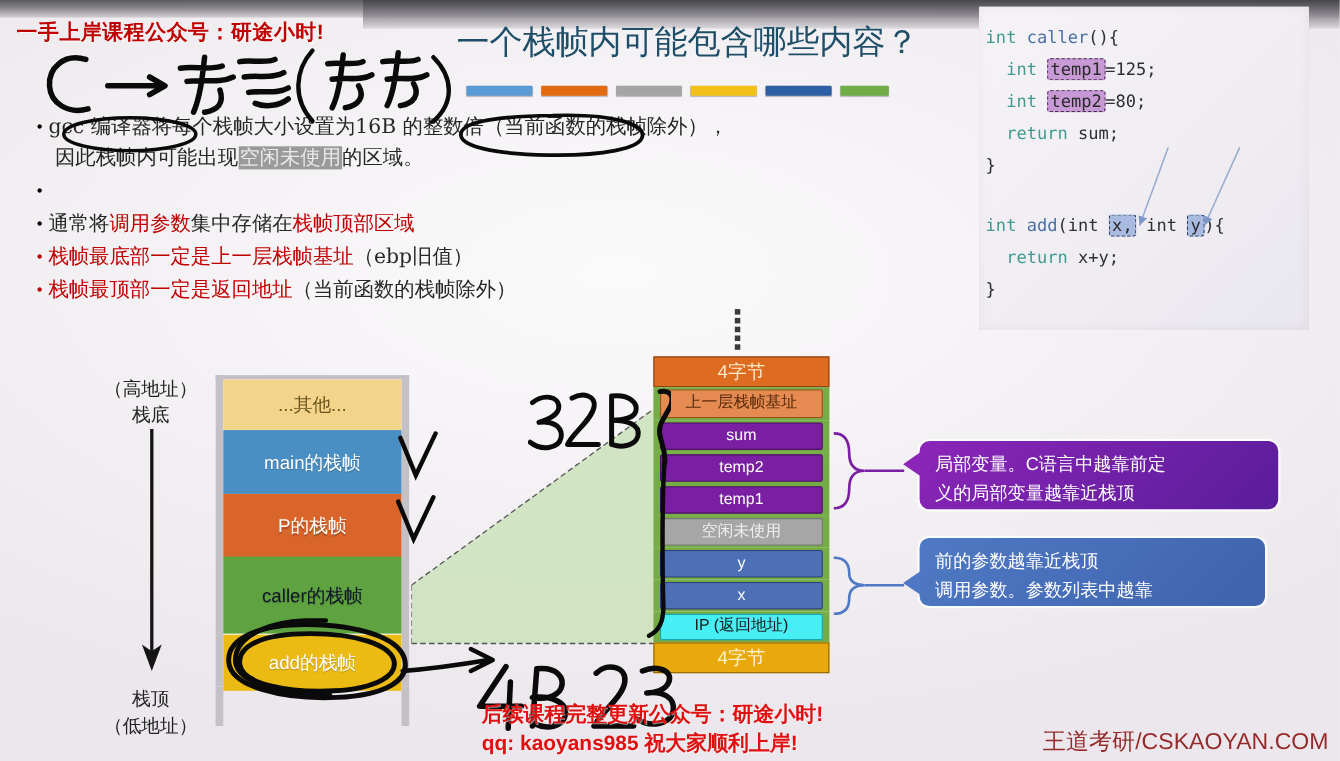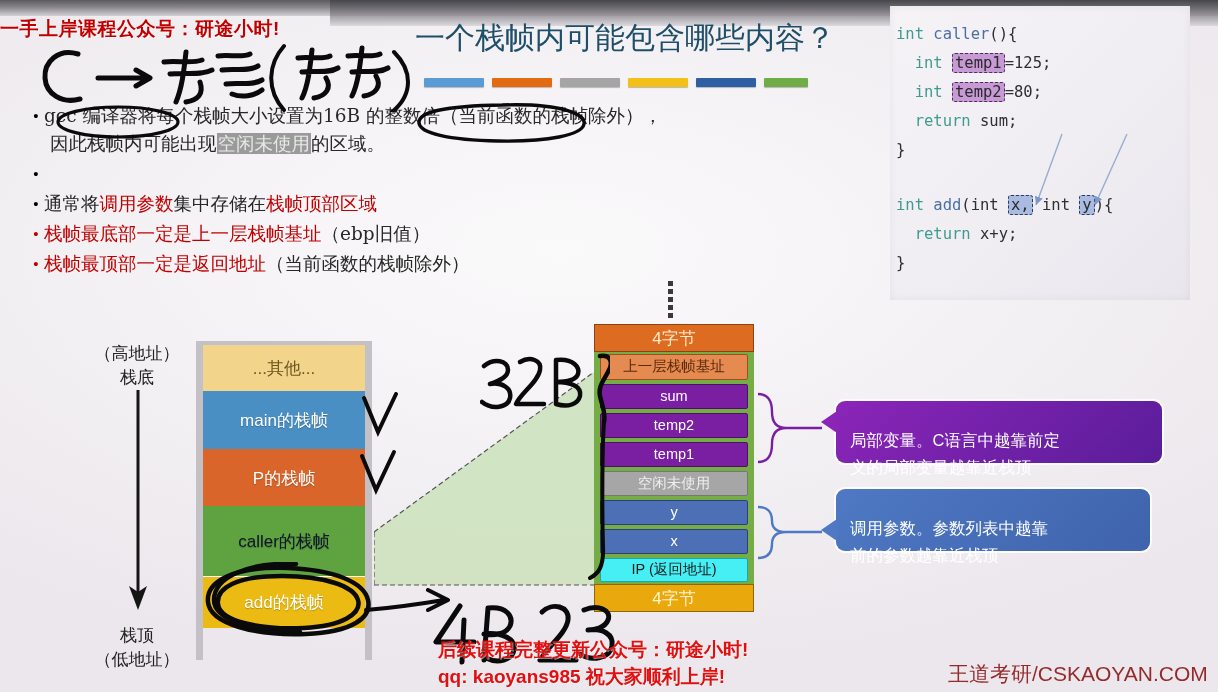--- a/index.html
+++ b/index.html
@@ -22,21 +22,21 @@
     opacity:.9;
   }
   .topstrip2{
     position:absolute;left:330px;top:0;width:888px;height:26px;
     background:linear-gradient(to bottom,#3f3f44 0%,#86838a 60%,#d6d3d8 100%);
     opacity:.75;
   }
 
   
   .promo{
-    position:absolute;left:0;top:16px;
+    position:absolute;left:15px;top:16px;
     font-size:19px;font-weight:bold;color:#c00000;
     letter-spacing:0.5px;white-space:nowrap;
     text-shadow:1px 1px 0 rgba(255,255,255,.55);
     text-align:center;
   }
 
   
   .title{
     position:absolute;left:390px;top:18px;width:470px;
     text-align:center;
@@ -87,21 +87,21 @@
   .cframe{position:absolute;left:594px;top:324px;width:152px;border-radius:32px;}
   .crow{width:160px;box-sizing:border-box;display:flex;align-items:center;justify-content:center;
         font-size:15px;white-space:nowrap;position:relative;}
   .cpad{background:#76ac46;padding:2px 6px;box-sizing:border-box;width:160px;}
   .cinner{width:100%;box-sizing:border-box;text-align:center;font-size:14.5px;line-height:20px;border-radius:2px;}
   .ellipsis{position:absolute;left:668px;top:281px;width:6px;}
   .ellipsis i{display:block;width:5px;height:5px;background:#3a3a3a;margin-bottom:3px;}
 
   
   .callout{position:absolute;border-radius:9px;color:#fff;font-size:16.5px;line-height:27px;
-           padding:26px 14px;box-sizing:border-box;white-space:nowrap;}
+           padding:8px 14px;box-sizing:border-box;white-space:nowrap;}
   .callout .tail{position:absolute;left:-15px;width:0;height:0;
                  border-top:11px solid transparent;border-bottom:11px solid transparent;}
 
   
   .hw{position:absolute;pointer-events:none;}
 
   
   .bpromo{position:absolute;left:438px;top:636px;color:#e01010;font-weight:bold;font-size:19px;
           line-height:27px;white-space:nowrap;text-shadow:1px 1px 0 rgba(255,255,255,.5);}
   .wmark{position:absolute;left:948px;top:660px;font-size:21px;color:#8d1a1a;
@@ -262,22 +262,22 @@
     <path d="M30,28 L66,28" stroke="#4f79c4" stroke-width="2.4" fill="none"></path>
   </svg>
 
   <div class="callout" id="co0" style="left: 836px; top: 401px; width: 326px; height: 62px; background: linear-gradient(135deg, rgb(139, 37, 184) 0%, rgb(90, 29, 154) 100%); box-shadow: rgba(255, 255, 255, 0.85) 0px 0px 0px 2px;">
     <span class="tail" style="top: 10px; border-right: 16px solid rgb(139, 37, 184);"></span>
     <div>局部变量。C语言中越靠前定</div>
     <div>义的局部变量越靠近栈顶</div>
   </div>
   <div class="callout" id="co1" style="left: 836px; top: 489px; width: 314px; height: 62px; background: linear-gradient(135deg, rgb(79, 121, 196) 0%, rgb(63, 99, 172) 100%); box-shadow: rgba(255, 255, 255, 0.85) 0px 0px 0px 2px;">
     <span class="tail" style="top: 30px; border-right: 16px solid rgb(79, 121, 196);"></span>
+    <div>前的参数越靠近栈顶</div>
     <div>调用参数。参数列表中越靠</div>
-    <div>前的参数越靠近栈顶</div>
   </div>
 
   <svg class="hw" style="left:36px;top:42px" width="400" height="70">
     <g stroke="#0a0a0a" fill="none" stroke-width="5" stroke-linecap="round" stroke-linejoin="round">
       <path d="M42,12 C22,6 8,20 9,36 C10,52 26,62 44,57"></path>
       <path d="M62,36 L112,36 M100,28 L114,36 L100,44"></path>
       <path d="M128,20 C140,18 156,22 166,18 M134,32 C148,30 164,34 176,28 M150,10 C148,28 146,46 140,60 M164,40 C168,52 162,58 150,60"></path>
       <path d="M182,14 C192,12 206,16 214,12 M186,28 C198,26 212,30 222,24 M190,42 C202,40 216,44 226,38 M196,52 C206,56 218,54 226,48"></path>
       <path d="M248,4 C232,22 230,48 248,68" stroke-width="4"></path>
       <path d="M262,16 C272,14 286,18 294,14 M266,30 C278,28 292,32 302,26 M276,8 C274,26 272,44 266,56 M290,36 C296,46 290,54 278,56"></path>

